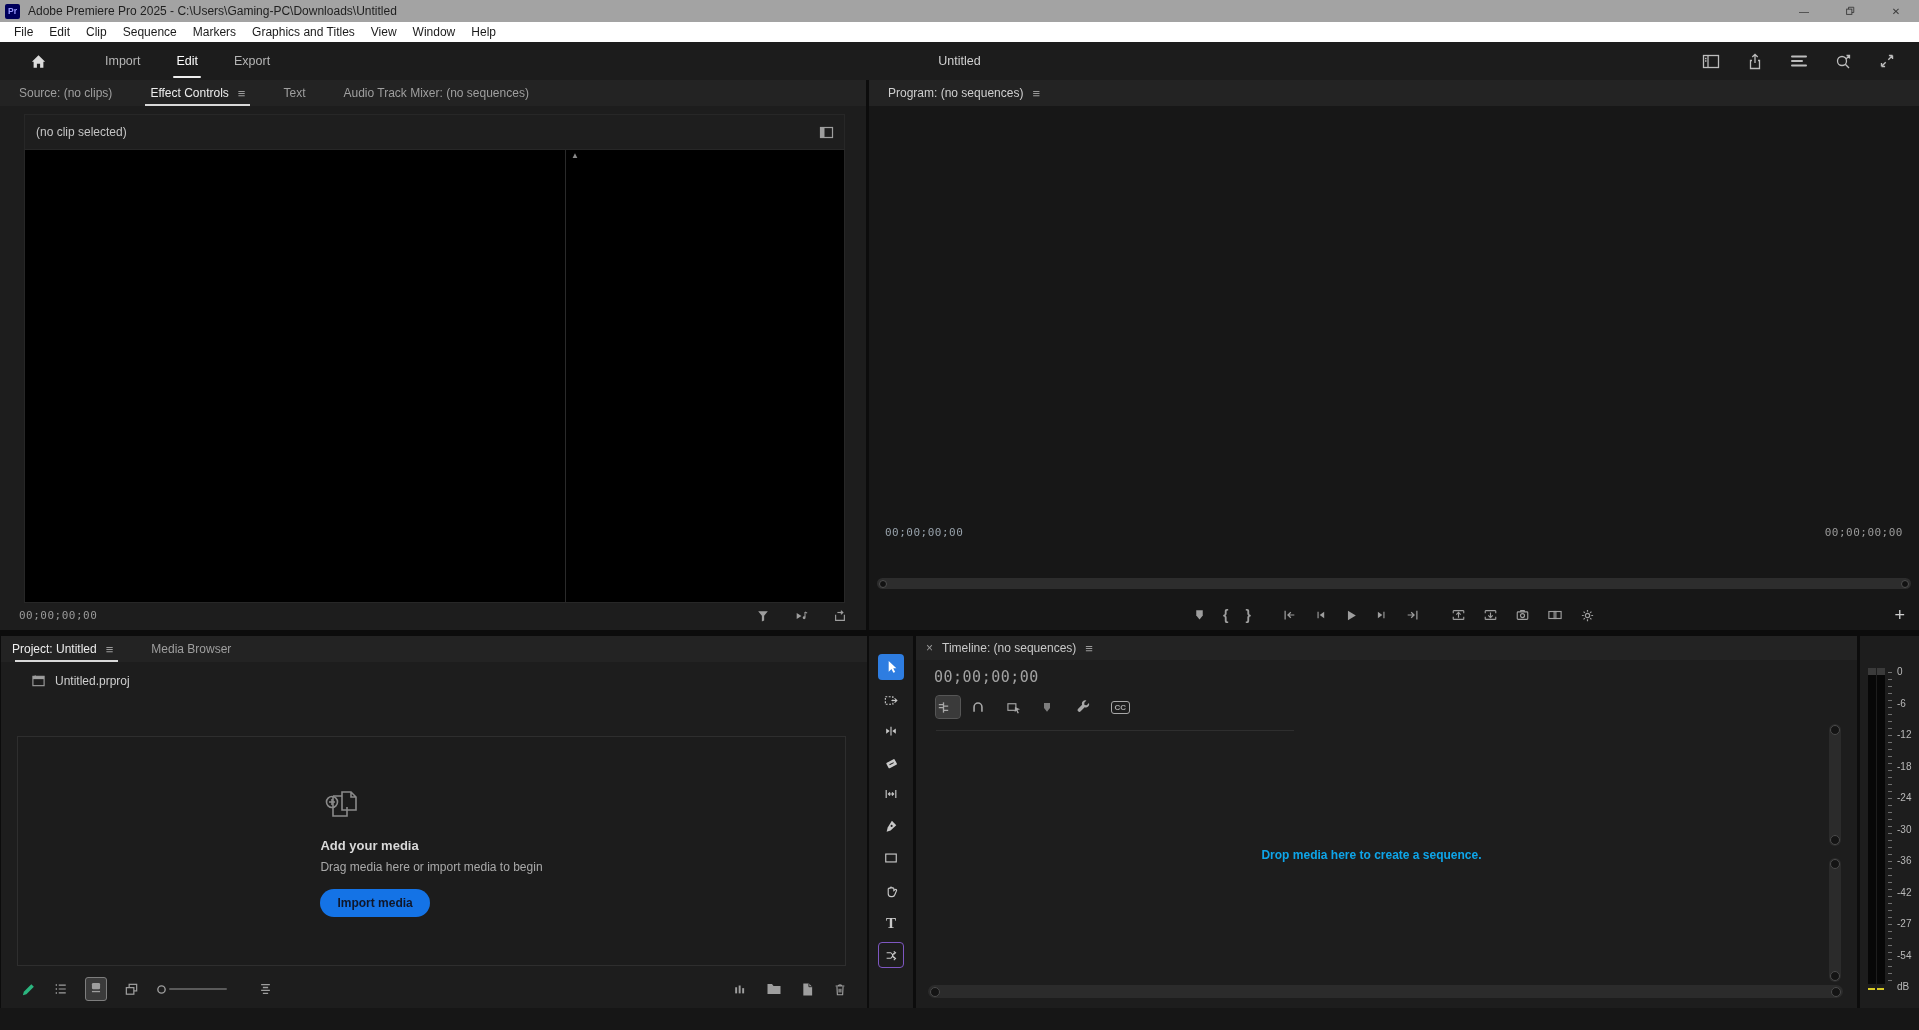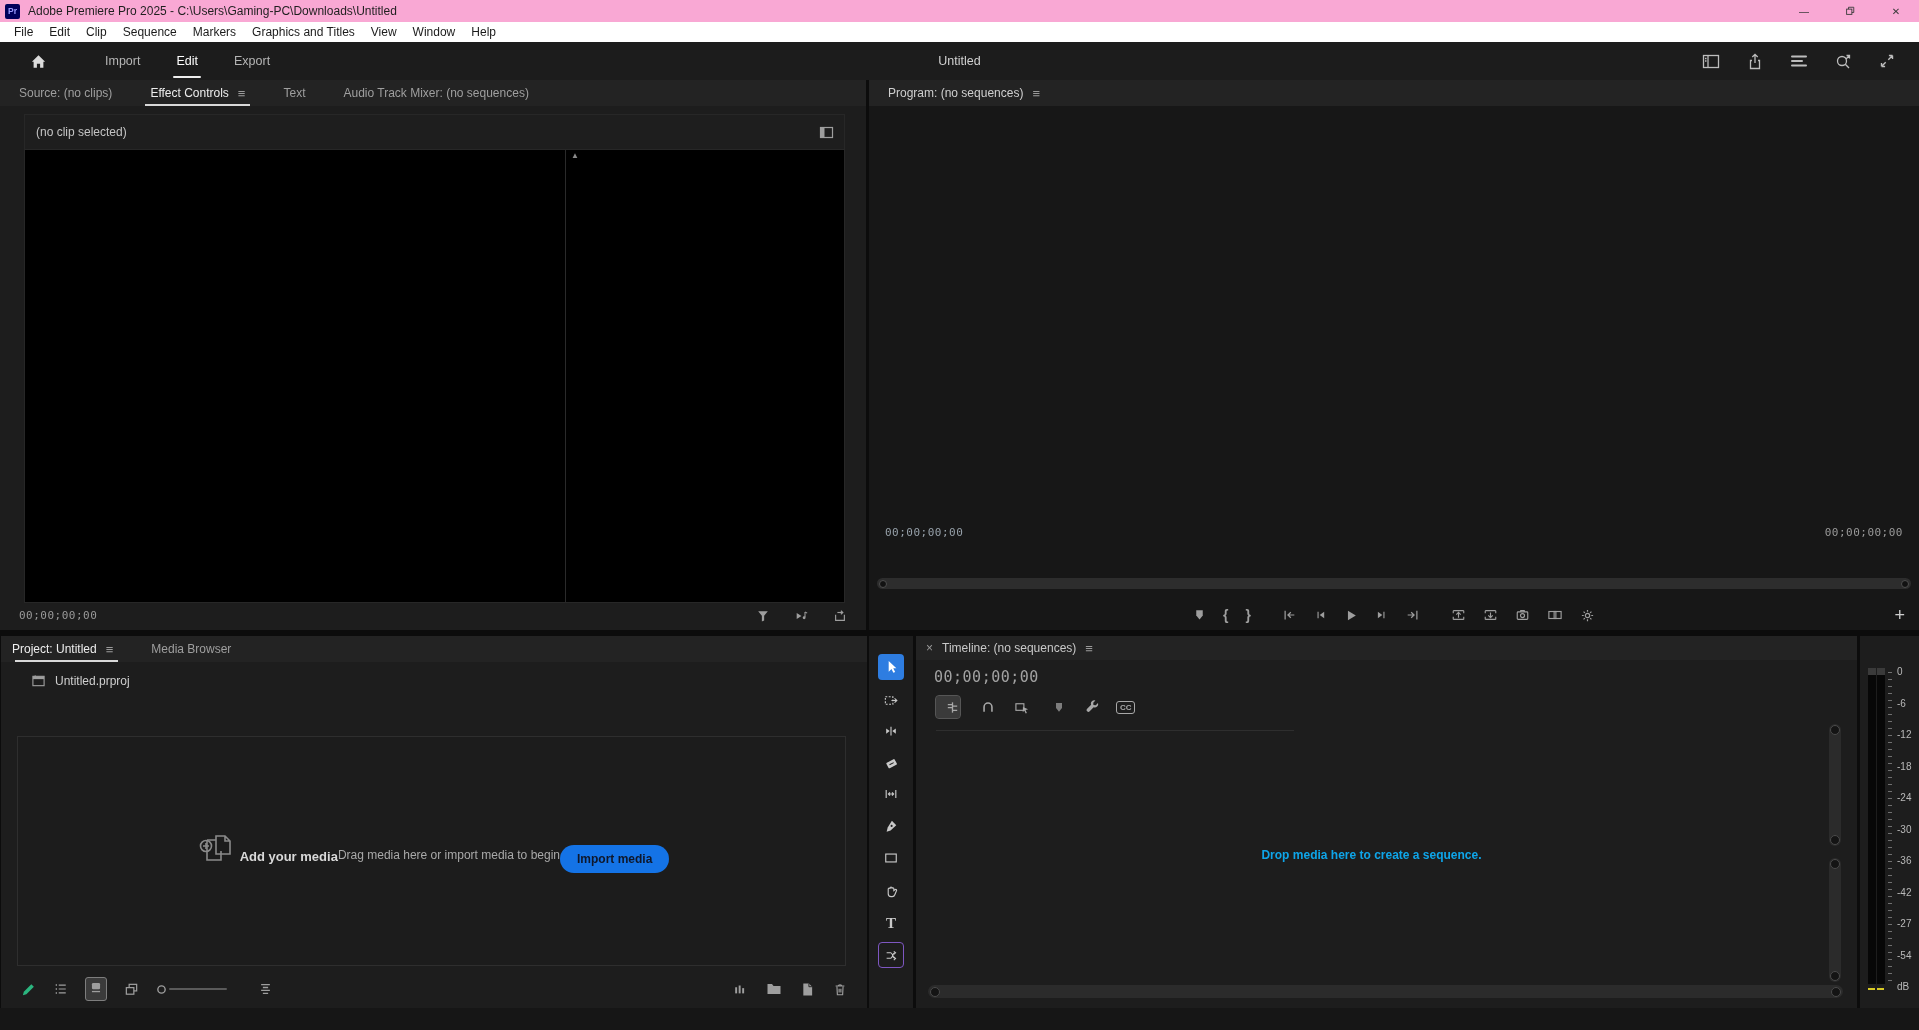--- a/index.html
+++ b/index.html
@@ -2,21 +2,21 @@
 <html style="--accent-blue: #1473e6; --selection-blue: #2e7de1; --pencil-green: #2bb57f; --meter-yellow: #d8ca25;"><head>
 <meta charset="utf-8">
 <style>
   html,body{margin:0;padding:0;}
   body{width:1919px;height:1030px;background:#000;font-family:"Liberation Sans",sans-serif;overflow:hidden;position:relative;-webkit-font-smoothing:antialiased;}
   .app{position:absolute;inset:0;}
   svg{display:block;}
   .icon{display:inline-flex;align-items:center;justify-content:center;color:#9e9e9e;}
 
   
-  .titlebar{position:absolute;left:0;top:0;right:0;height:22px;background:#f9a8d4;display:flex;align-items:center;font-size:12px;color:#1f1f1f;}
+  .titlebar{position:absolute;left:0;top:0;right:0;height:22px;background:#a3a3a3;display:flex;align-items:center;font-size:12px;color:#1f1f1f;}
   .app-badge{width:15px;height:15px;background:#00005b;color:#9a9aff;font-size:8.5px;font-weight:bold;display:flex;align-items:center;justify-content:center;border-radius:2px;margin:0 8px 0 5px;flex:0 0 auto;}
   .win-controls{margin-left:auto;display:flex;height:100%;}
   .win-btn{width:46px;display:flex;align-items:center;justify-content:center;color:#3a3a3a;font-size:10px;}
 
   
   .menubar{position:absolute;top:22px;height:20px;left:0;right:0;background:#ffffff;display:flex;align-items:center;font-size:12px;color:#1b1b1b;padding-left:6px;}
   .menu-item{padding:0 8px;}
 
   
   .workspace-bar{position:absolute;top:42px;height:38px;left:0;right:0;background:#1c1c1c;display:flex;align-items:center;}
@@ -56,21 +56,21 @@
 
   
   .project-panel{position:absolute;top:556px;bottom:22px;left:1px;width:866px;background:#1d1d1d;}
   .pp-file-row{display:flex;align-items:center;gap:9px;padding:12px 0 0 30px;color:#cfcfcf;font-size:12px;}
   .pp-search-row{display:flex;align-items:center;padding:9px 24px 0 26px;}
   .search-box{width:182px;height:24px;background:#1b1b1b;border:1px solid #4a4a4a;border-radius:3px;display:flex;align-items:center;padding:0 6px;gap:5px;box-sizing:border-box;}
   .search-box input{background:transparent;border:none;outline:none;color:#dddddd;font-size:12px;width:100%;font-family:"Liberation Sans",sans-serif;}
   .search-bin-btn{margin-left:15px;}
   .items-count{margin-left:auto;color:#9c9c9c;font-size:12px;}
   .pp-media-box{position:absolute;left:16px;right:21px;top:100px;bottom:42px;border:1px solid #2e2e2e;background:#1c1c1c;display:flex;align-items:center;justify-content:center;}
-  .empty-state{display:flex;flex-direction:row;align-items:center;}
+  .empty-state{display:flex;flex-direction:column;align-items:flex-start;}
   .empty-title{margin-top:10px;font-size:13px;font-weight:bold;color:#d9d9d9;}
   .empty-subtitle{margin-top:7px;font-size:12px;color:#a9a9a9;}
   .import-btn{margin-top:15px;background:var(--accent-blue);color:#0f172a;font-size:12px;font-weight:bold;padding:7px 17px;border-radius:15px;border:none;font-family:"Liberation Sans",sans-serif;cursor:pointer;}
   .pp-toolbar{position:absolute;left:0;right:0;bottom:4px;height:30px;display:flex;align-items:center;padding:0 20px;}
   .pp-toolbar-left{display:flex;align-items:center;gap:17px;}
   .pp-toolbar-right{margin-left:auto;display:flex;align-items:center;gap:19px;}
   .view-active{background:#3b3b3b;border:1px solid #7e7e7e;border-radius:3px;padding:2px 3px;}
   .zoom-slider{display:flex;align-items:center;gap:2px;}
   .zoom-track{width:58px;height:2px;background:#5a5a5a;border-radius:1px;}
 
@@ -93,21 +93,21 @@
   .tool{position:absolute;left:9px;width:26px;height:26px;display:flex;align-items:center;justify-content:center;border-radius:4px;color:#c9c9c9;}
   .tool.selected{background:var(--selection-blue);color:#ffffff;}
   .tool.remix{border:1.5px solid #7e57c2;box-sizing:border-box;}
   .type-glyph{font-size:15px;font-weight:bold;color:#c9c9c9;font-family:"Liberation Serif",serif;}
 
   .timeline-panel{position:absolute;left:47px;right:62px;top:0;bottom:0;background:#1d1d1d;}
   .tl-header{height:24px;display:flex;align-items:center;padding-left:10px;gap:9px;font-size:12px;color:#c9c9c9;background:#232323;}
   .tl-close{color:#9a9a9a;font-size:12px;}
   .tl-tc{position:absolute;top:32px;left:18px;font-size:15px;color:#a2a2a2;font-family:"DejaVu Sans Mono",monospace;letter-spacing:.5px;}
   .tl-toolbar{position:absolute;top:60px;left:20px;display:flex;align-items:center;gap:11px;}
-  .tl-tool{width:24px;height:22px;display:flex;align-items:center;justify-content:flex-end;color:#a8a8a8;}
+  .tl-tool{width:24px;height:22px;display:flex;align-items:center;justify-content:flex-start;color:#a8a8a8;}
   .tl-tool.active{background:#3a3a3a;border-radius:3px;outline:1px solid #565656;}
   .cc-badge{border:1.5px solid #a8a8a8;border-radius:3px;font-size:8px;font-weight:bold;padding:1px 2.5px;color:#a8a8a8;}
   .tl-sep{position:absolute;top:94px;left:20px;width:358px;height:1px;background:#2e2e2e;}
   .tl-drop-text{position:absolute;top:212px;left:0;right:30px;text-align:center;color:#0ea5e9;font-size:12px;font-weight:bold;}
   .tl-vscroll{position:absolute;right:16px;width:12px;background:#2b2b2b;border-radius:6px;}
   .vs1{top:88px;height:122px;} .vs2{top:222px;height:124px;}
   .scroll-dot{position:absolute;left:1px;width:10px;height:10px;border-radius:50%;background:#141414;border:1px solid #4a4a4a;box-sizing:border-box;}
   .scroll-dot.top{top:1px;} .scroll-dot.bot{bottom:1px;}
   .tl-hscroll{position:absolute;left:12px;right:14px;bottom:10px;height:13px;background:#2b2b2b;border-radius:7px;}
   .hs-dot{position:absolute;top:1.5px;width:10px;height:10px;border-radius:50%;background:#141414;border:1px solid #4a4a4a;box-sizing:border-box;}

